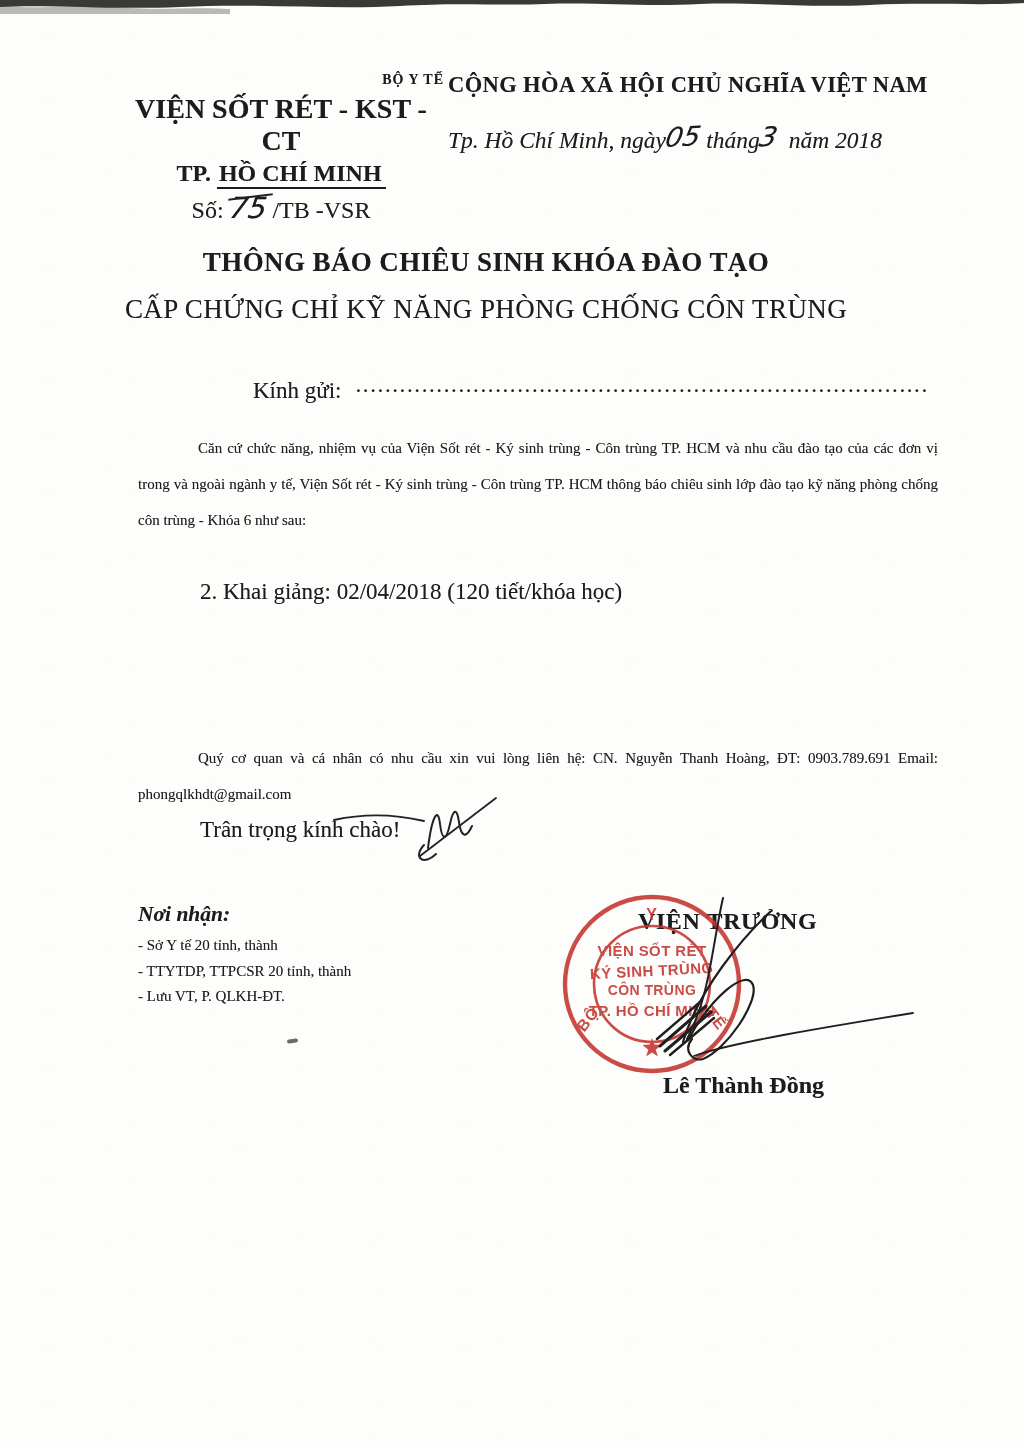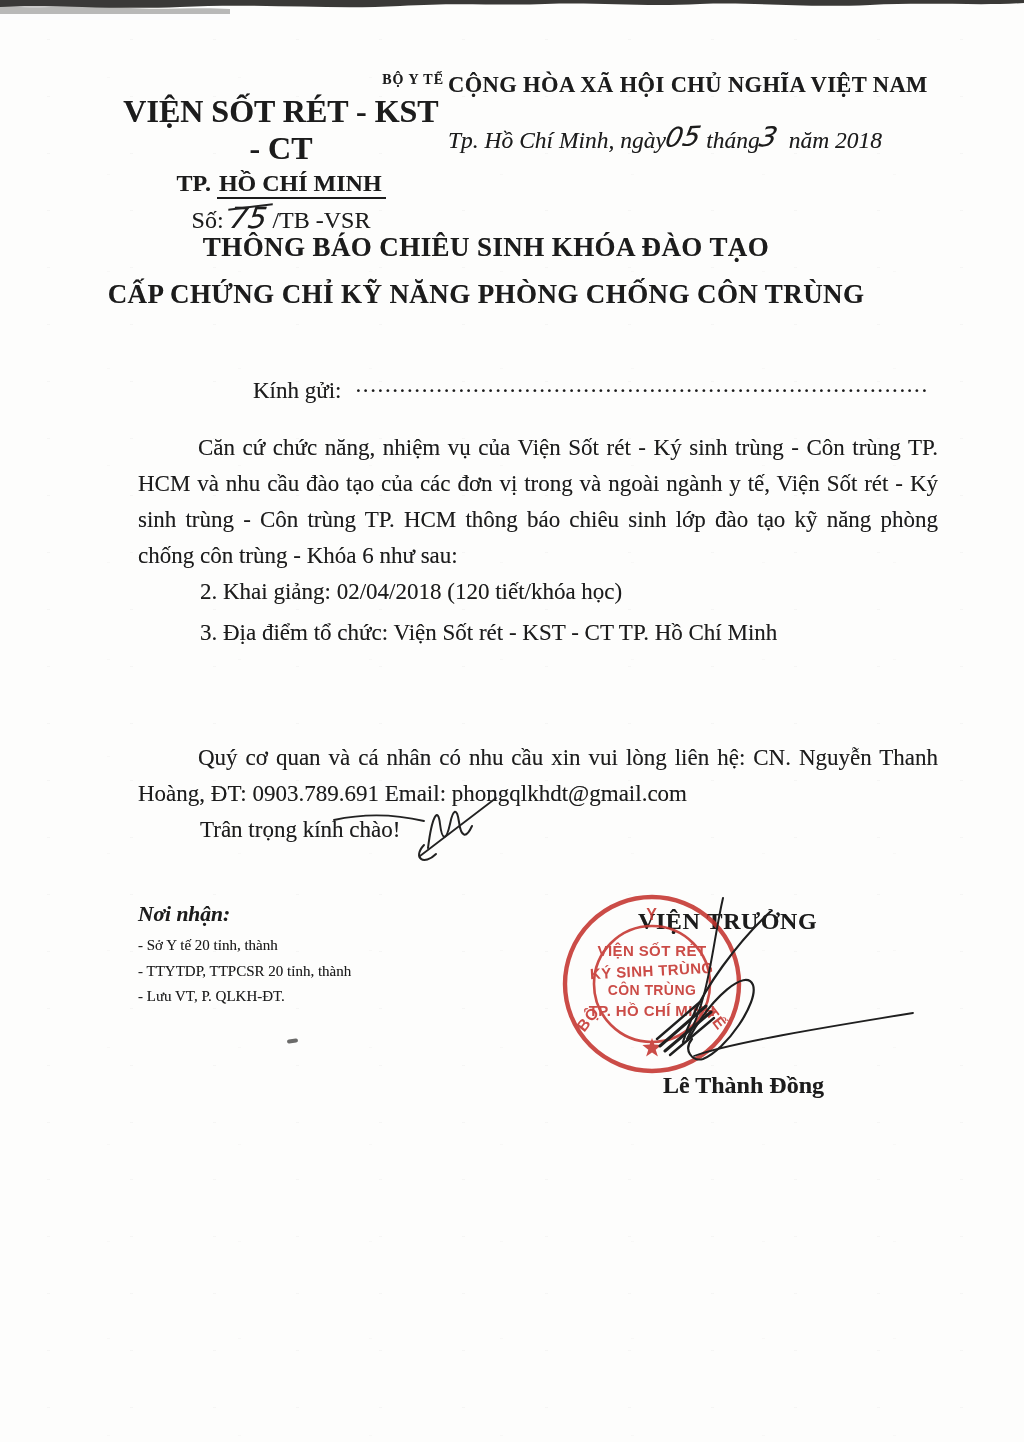--- a/index.html
+++ b/index.html
@@ -17,43 +17,43 @@
   }
   .soft { text-shadow: 0 0 0.6px rgba(30,30,30,0.4); }
   .abs { position:absolute; }
 
   
   .top-strip { position:absolute; top:0; left:0; width:1024px; height:14px; }
 
   
   .hdr-left { left:118px; top:72px; width:326px; text-align:center; }
   .hdr-left .l1 { font-size:14px; font-weight:bold; letter-spacing:1px;text-align:right; }
-  .hdr-left .l2 { font-size:32px; font-weight:bold; margin-top:5px; }
+  .hdr-left .l2 { font-size:28px; font-weight:bold; margin-top:5px; }
   .hdr-left .l3 { font-size:24px; font-weight:bold; margin-top:3px; }
   .hdr-left .l3 .uline { border-bottom:2.5px solid #1c1c1c; padding:0 4px 1px 2px; }
   .so-line { font-size:24px; margin-top:4px; }
   .handnum { font-family:"DejaVu Sans", sans-serif; font-style:italic; font-size:29px; position:relative; display:inline-block; transform:skewX(-8deg); }
   .handnum .bar { position:absolute; left:-3px; right:-4px; top:5px; height:2px; background:#222; transform:rotate(-7deg); }
 
   .hdr-right { left:448px; top:72px; width:486px; }
   .hdr-right .l1 { font-size:22.5px; font-weight:bold; letter-spacing:0.4px; }
   .hdr-right .l2 { display:inline-block; font-size:25px; font-weight:bold; margin-top:4px; border-bottom:2.5px solid #1c1c1c; padding:0 14px 3px 14px; }
   .date-line { margin-top:25px; font-style:italic; font-size:23.5px; white-space:nowrap; }
   .handdate { font-family:"DejaVu Sans", sans-serif; font-size:27px; display:inline-block; transform:skewX(-14deg) rotate(-3deg); position:relative; top:-2px; }
 
   
-  .doc-title { left:0; top:232px; width:972px; text-align:center; }
+  .doc-title { left:0; top:247px; width:972px; text-align:center; }
   .doc-title .t1 { font-size:27px; font-weight:bold; letter-spacing:0.4px; }
-  .doc-title .t2 { font-size:27px; font-weight:bold; letter-spacing:0.4px; margin-top:16px; }
+  .doc-title .t2 { font-size:27px; font-weight:normal; letter-spacing:0.4px; margin-top:16px; }
 
   
   .salutation { left:253px; top:372px; width:660px; font-size:23px; white-space:nowrap; }
   .salutation .dots { display:inline-block; width:572px; overflow:hidden; letter-spacing:1.6px; vertical-align:baseline; margin-left:14px; }
 
-  .para { left:138px; width:800px; font-size:23px; line-height:36px; text-align:justify; text-indent:60px; }
+  .para { left:138px; width:800px; font-size:15px; line-height:36px; text-align:justify; text-indent:60px; }
   .p1 { top:430px; }
   .p2 { top:740px; }
 
   .list { left:200px; top:579px; width:720px; font-size:23px; }
   .list .li { margin-bottom:14.5px; line-height:26px; }
 
   .closing { left:200px; top:817px; font-size:23px; }
 
   .recipients { left:138px; top:902px; width:360px; }
   .recipients .lbl { font-size:21.5px; font-weight:bold; font-style:italic; margin-bottom:6px; }
@@ -108,21 +108,20 @@
   </div>
 
   <div class="abs salutation soft">
     <span>Kính gửi:</span><span class="dots">..........................................................................................................</span>
   </div>
 
   <div class="abs para p1 soft">Căn cứ chức năng, nhiệm vụ của Viện Sốt rét - Ký sinh trùng - Côn trùng TP. HCM và nhu cầu đào tạo của các đơn vị trong và ngoài ngành y tế, Viện Sốt rét - Ký sinh trùng - Côn trùng TP. HCM thông báo chiêu sinh lớp đào tạo kỹ năng phòng chống côn trùng - Khóa 6 như sau:</div>
 
   <div class="abs list soft">
     <div class="li">2. Khai giảng: 02/04/2018 (120 tiết/khóa học)</div>
-    <div class="li">3. Địa điểm tổ chức: Viện Sốt rét - KST - CT TP. Hồ Chí Minh</div>
   </div>
 
   <div class="abs para p2 soft">Quý cơ quan và cá nhân có nhu cầu xin vui lòng liên hệ: CN. Nguyễn Thanh Hoàng, ĐT: 0903.789.691 Email: phongqlkhdt@gmail.com</div>
 
   <div class="abs closing soft">Trân trọng kính chào!</div>
 
   <svg class="abs flourish-wrap" viewBox="0 0 172 72" fill="none">
     <path d="M6,30 C38,23 66,24 96,31" stroke="#222" stroke-width="1.8" stroke-linecap="round"></path>
     <path d="M100,58 C104,26 110,16 112,34 C114,50 118,52 122,34 C125,19 129,17 131,32 C133,47 138,49 144,36" stroke="#222" stroke-width="2" stroke-linecap="round"></path>
     <path d="M108,64 C96,76 84,68 96,55" stroke="#222" stroke-width="2" stroke-linecap="round"></path>

